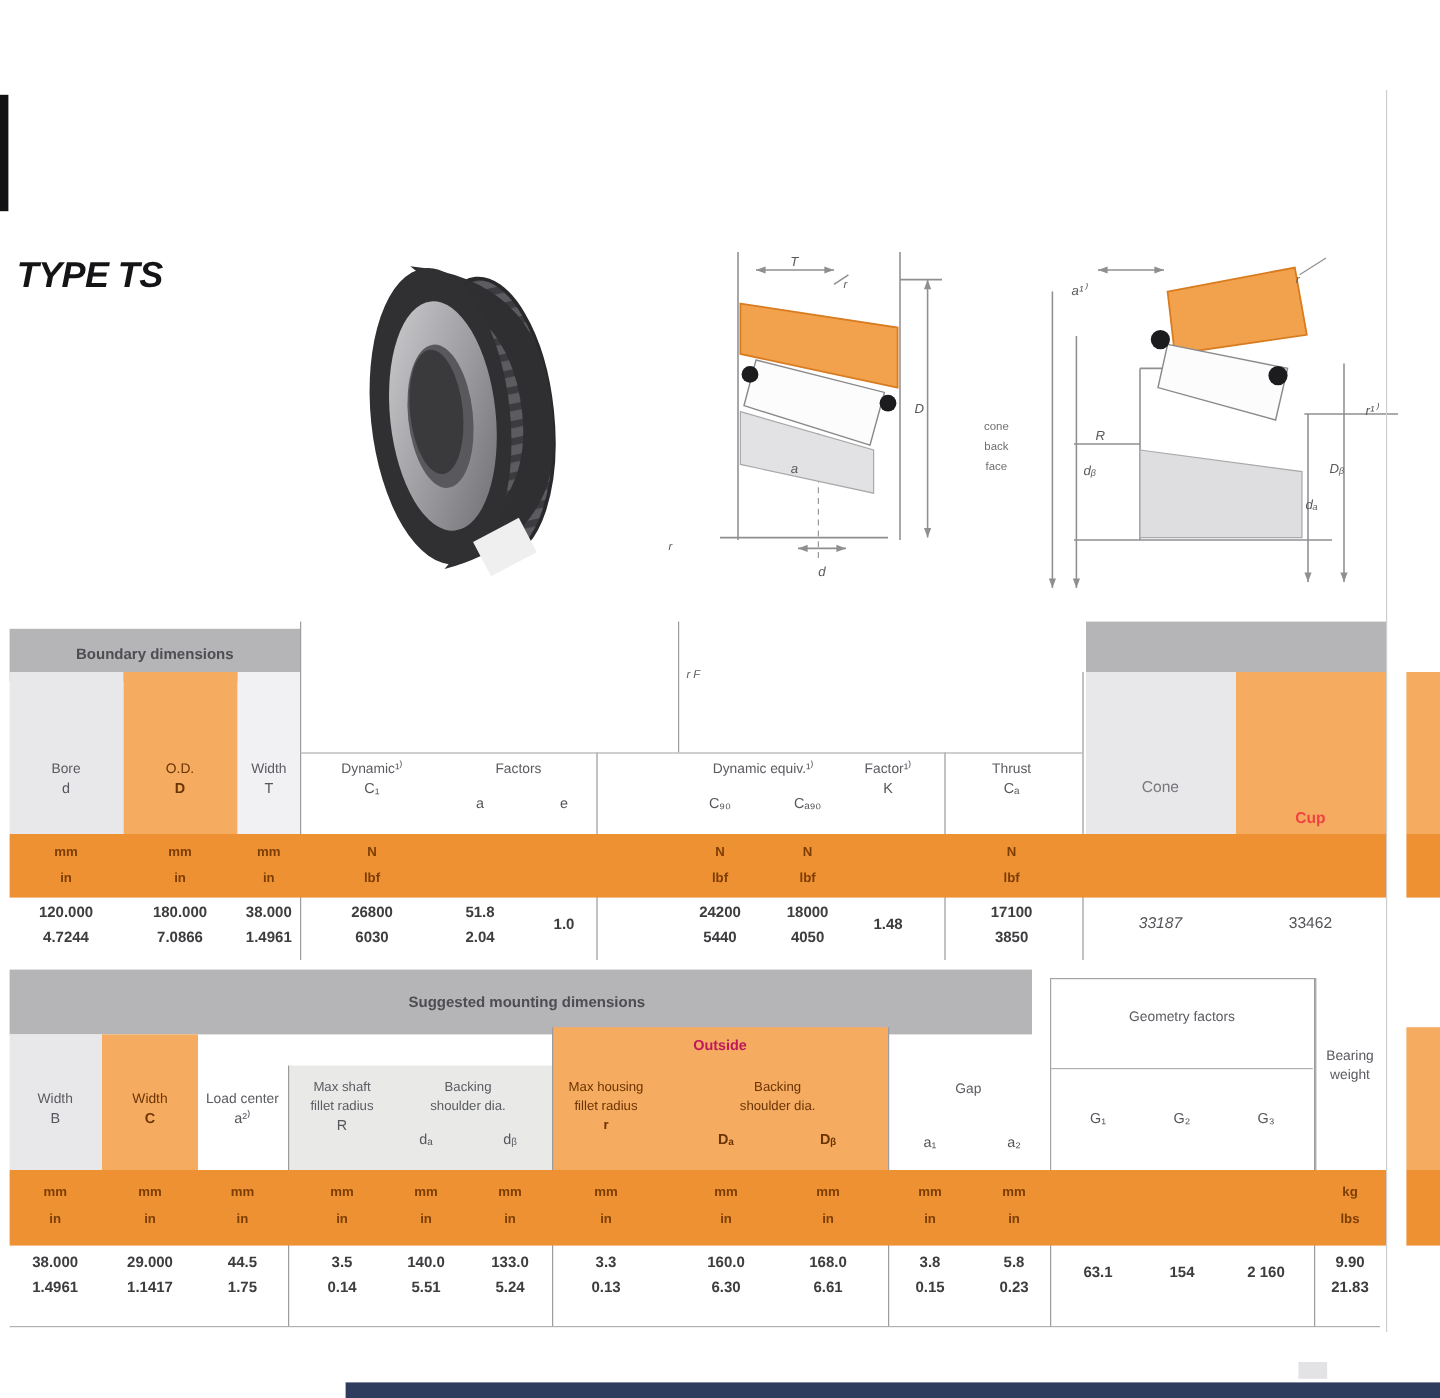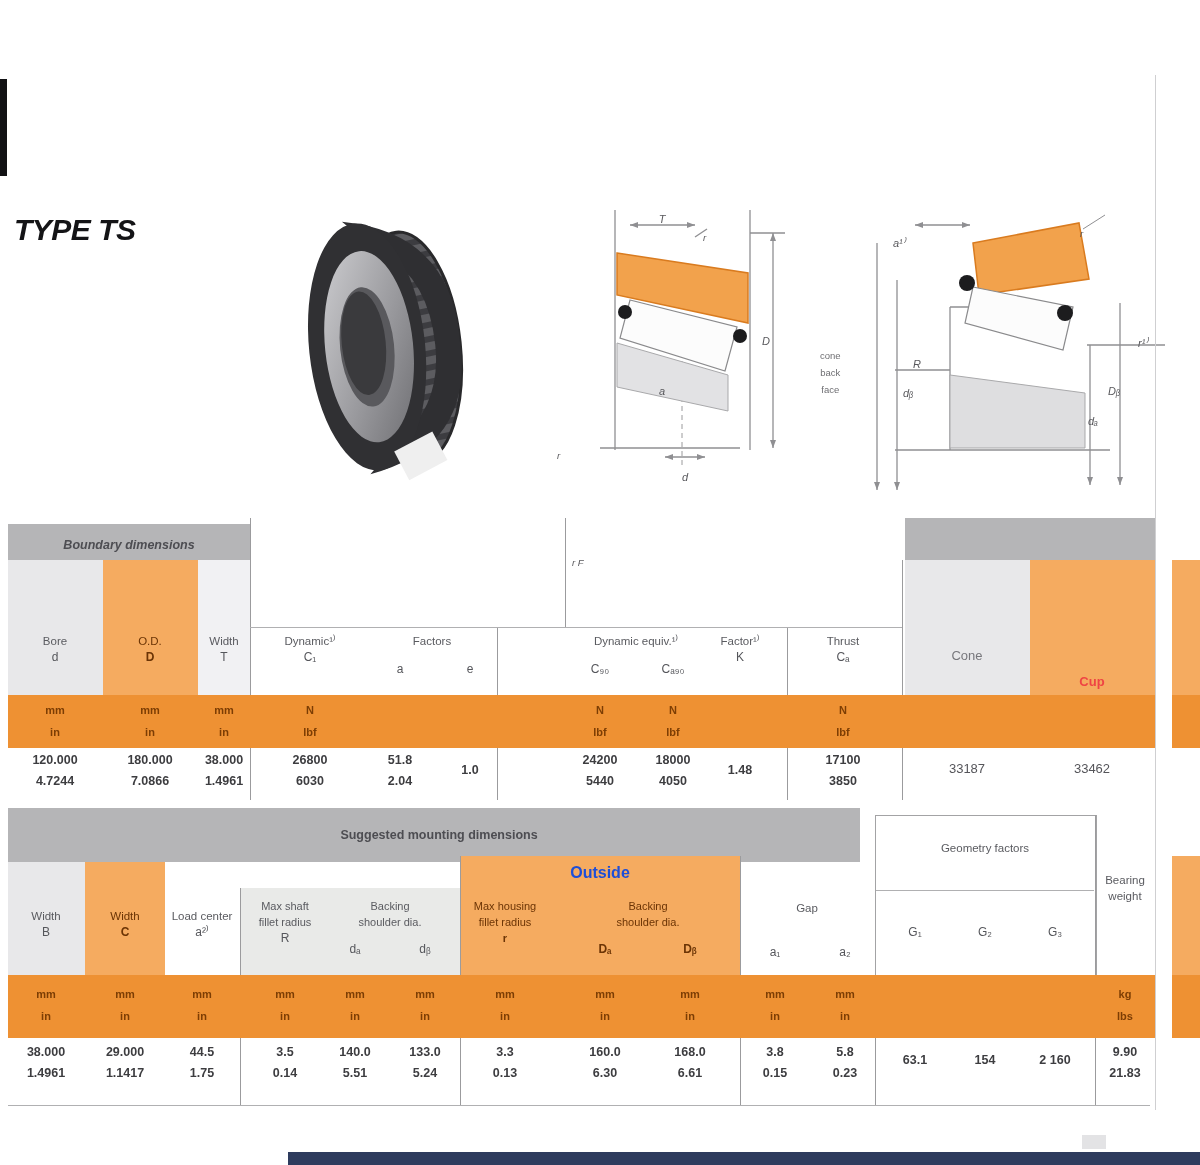--- a/index.html
+++ b/index.html
@@ -139,21 +139,21 @@
     <div class="abs dlab" style="left:253px;top:190px;">Dᵦ</div>
     <div class="abs dlab" style="left:233px;top:220px;">dₐ</div>
     <div class="abs dlab" style="left:283px;top:142px;">r¹⁾</div>
   </div>
   <div class="abs dnote" style="left:820px;top:347px;text-align:center;">
     <div>cone</div>
     <div>back</div>
     <div>face</div>
   </div>
 
-  <div class="abs graybar" style="left:8px;top:524px;width:242px;height:44px;font-style:italic;">
+  <div class="abs graybar" style="left:8px;top:524px;width:242px;height:44px;">
     <div class="abs grp cx" style="left:121px;top:14px;">Boundary dimensions</div>
   </div>
   <div class="abs graybar" style="left:905px;top:518px;width:250px;height:42px;">
     <div class="abs grp cx" style="left:125px;top:14px;margin-top:41px;">Part Numbers</div>
   </div>
 
   <div class="abs cellgray" style="left:8px;top:560px;width:95px;height:135px;"></div>
   <div class="abs cellorange" style="left:103px;top:560px;width:95px;height:135px;"></div>
   <div class="abs celllight" style="left:198px;top:560px;width:52px;height:135px;"></div>
   <div class="abs cellgray" style="left:905px;top:560px;width:125px;height:135px;"></div>
@@ -261,21 +261,21 @@
     </div>
   <div class="abs val cx" style="left:673px;top:750px;">
       <div>18000</div>
       <div>4050</div>
     </div>
   <div class="abs val cx" style="left:740px;top:760px;">1.48</div>
   <div class="abs val cx" style="left:843px;top:750px;">
       <div>17100</div>
       <div>3850</div>
     </div>
-  <div class="abs pn cx" style="left:967px;top:758px;">33187</div>
+  <div class="abs pn cx" style="left:967px;top:758px;font-style:italic;">33187</div>
   <div class="abs pn cx" style="left:1092px;top:758px;">33462</div>
 
   <div class="abs graybar" style="left:8px;top:808px;width:852px;height:54px;">
     <div class="abs grp cx" style="left:431px;top:20px;">Suggested mounting dimensions</div>
   </div>
 
   <div class="abs cellgray" style="left:8px;top:862px;width:77px;height:113px;"></div>
   <div class="abs cellorange" style="left:85px;top:862px;width:80px;height:113px;"></div>
   <div class="abs" style="left:240px;top:888px;width:220px;height:87px;background:#e9eae8;"></div>
   <div class="abs cellorange" style="left:460px;top:856px;width:280px;height:119px;"></div>
@@ -304,21 +304,21 @@
       <div>Max shaft</div>
       <div>fillet radius</div>
       <div class="sub">R</div>
     </div>
   <div class="abs hdr cx" style="left:390px;top:898px;font-size:11px;">
       <div>Backing</div>
       <div>shoulder dia.</div>
     </div>
   <div class="abs sub cx" style="left:355px;top:942px;">dₐ</div>
   <div class="abs sub cx" style="left:425px;top:942px;">dᵦ</div>
-  <div class="abs cx" style="left:600px;top:864px;font-size:16px;font-weight:700;color:#1d4ed8;">Outside</div>
+  <div class="abs cx" style="left:600px;top:864px;font-size:12px;font-weight:700;color:#be185d;">Outside</div>
   <div class="abs cx" style="left:505px;top:898px;font-size:11px;color:#6b3405;line-height:16px;">
       <div>Max housing</div>
       <div>fillet radius</div>
       <div style="font-weight:700;">r</div>
     </div>
   <div class="abs cx" style="left:648px;top:898px;font-size:11px;color:#6b3405;line-height:16px;">
       <div>Backing</div>
       <div>shoulder dia.</div>
     </div>
   <div class="abs subo cx" style="left:605px;top:942px;">Dₐ</div>

